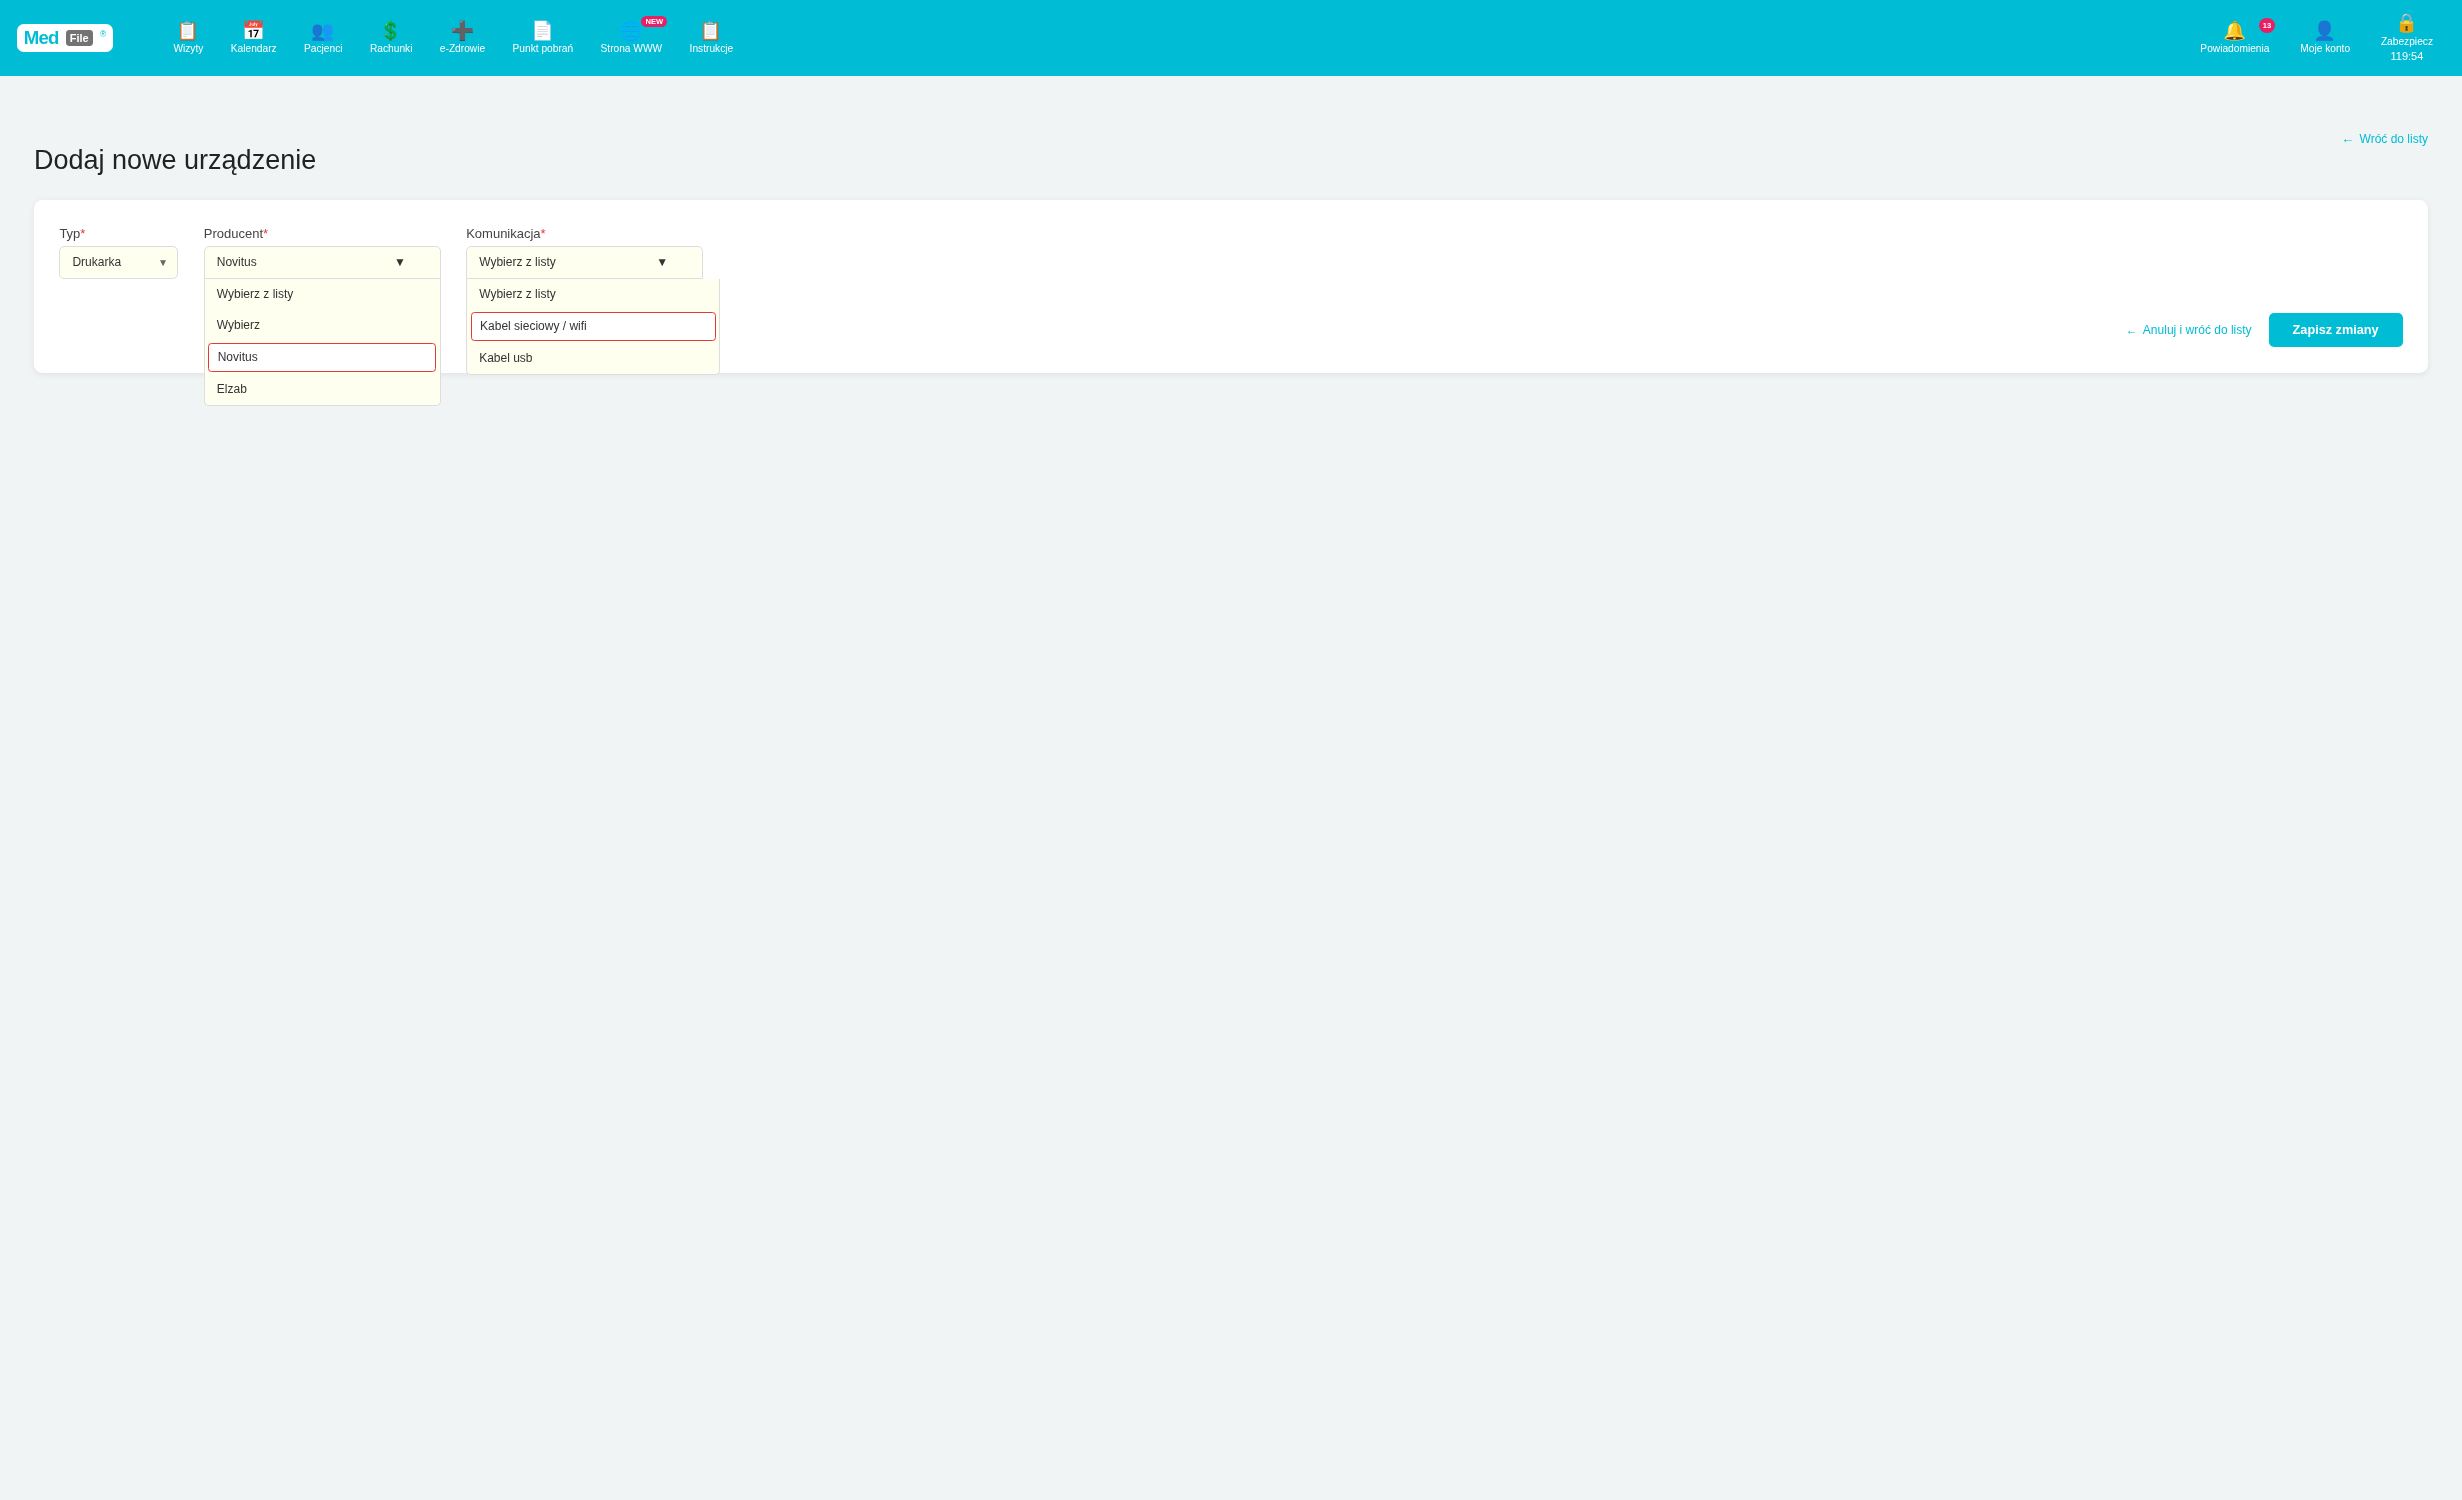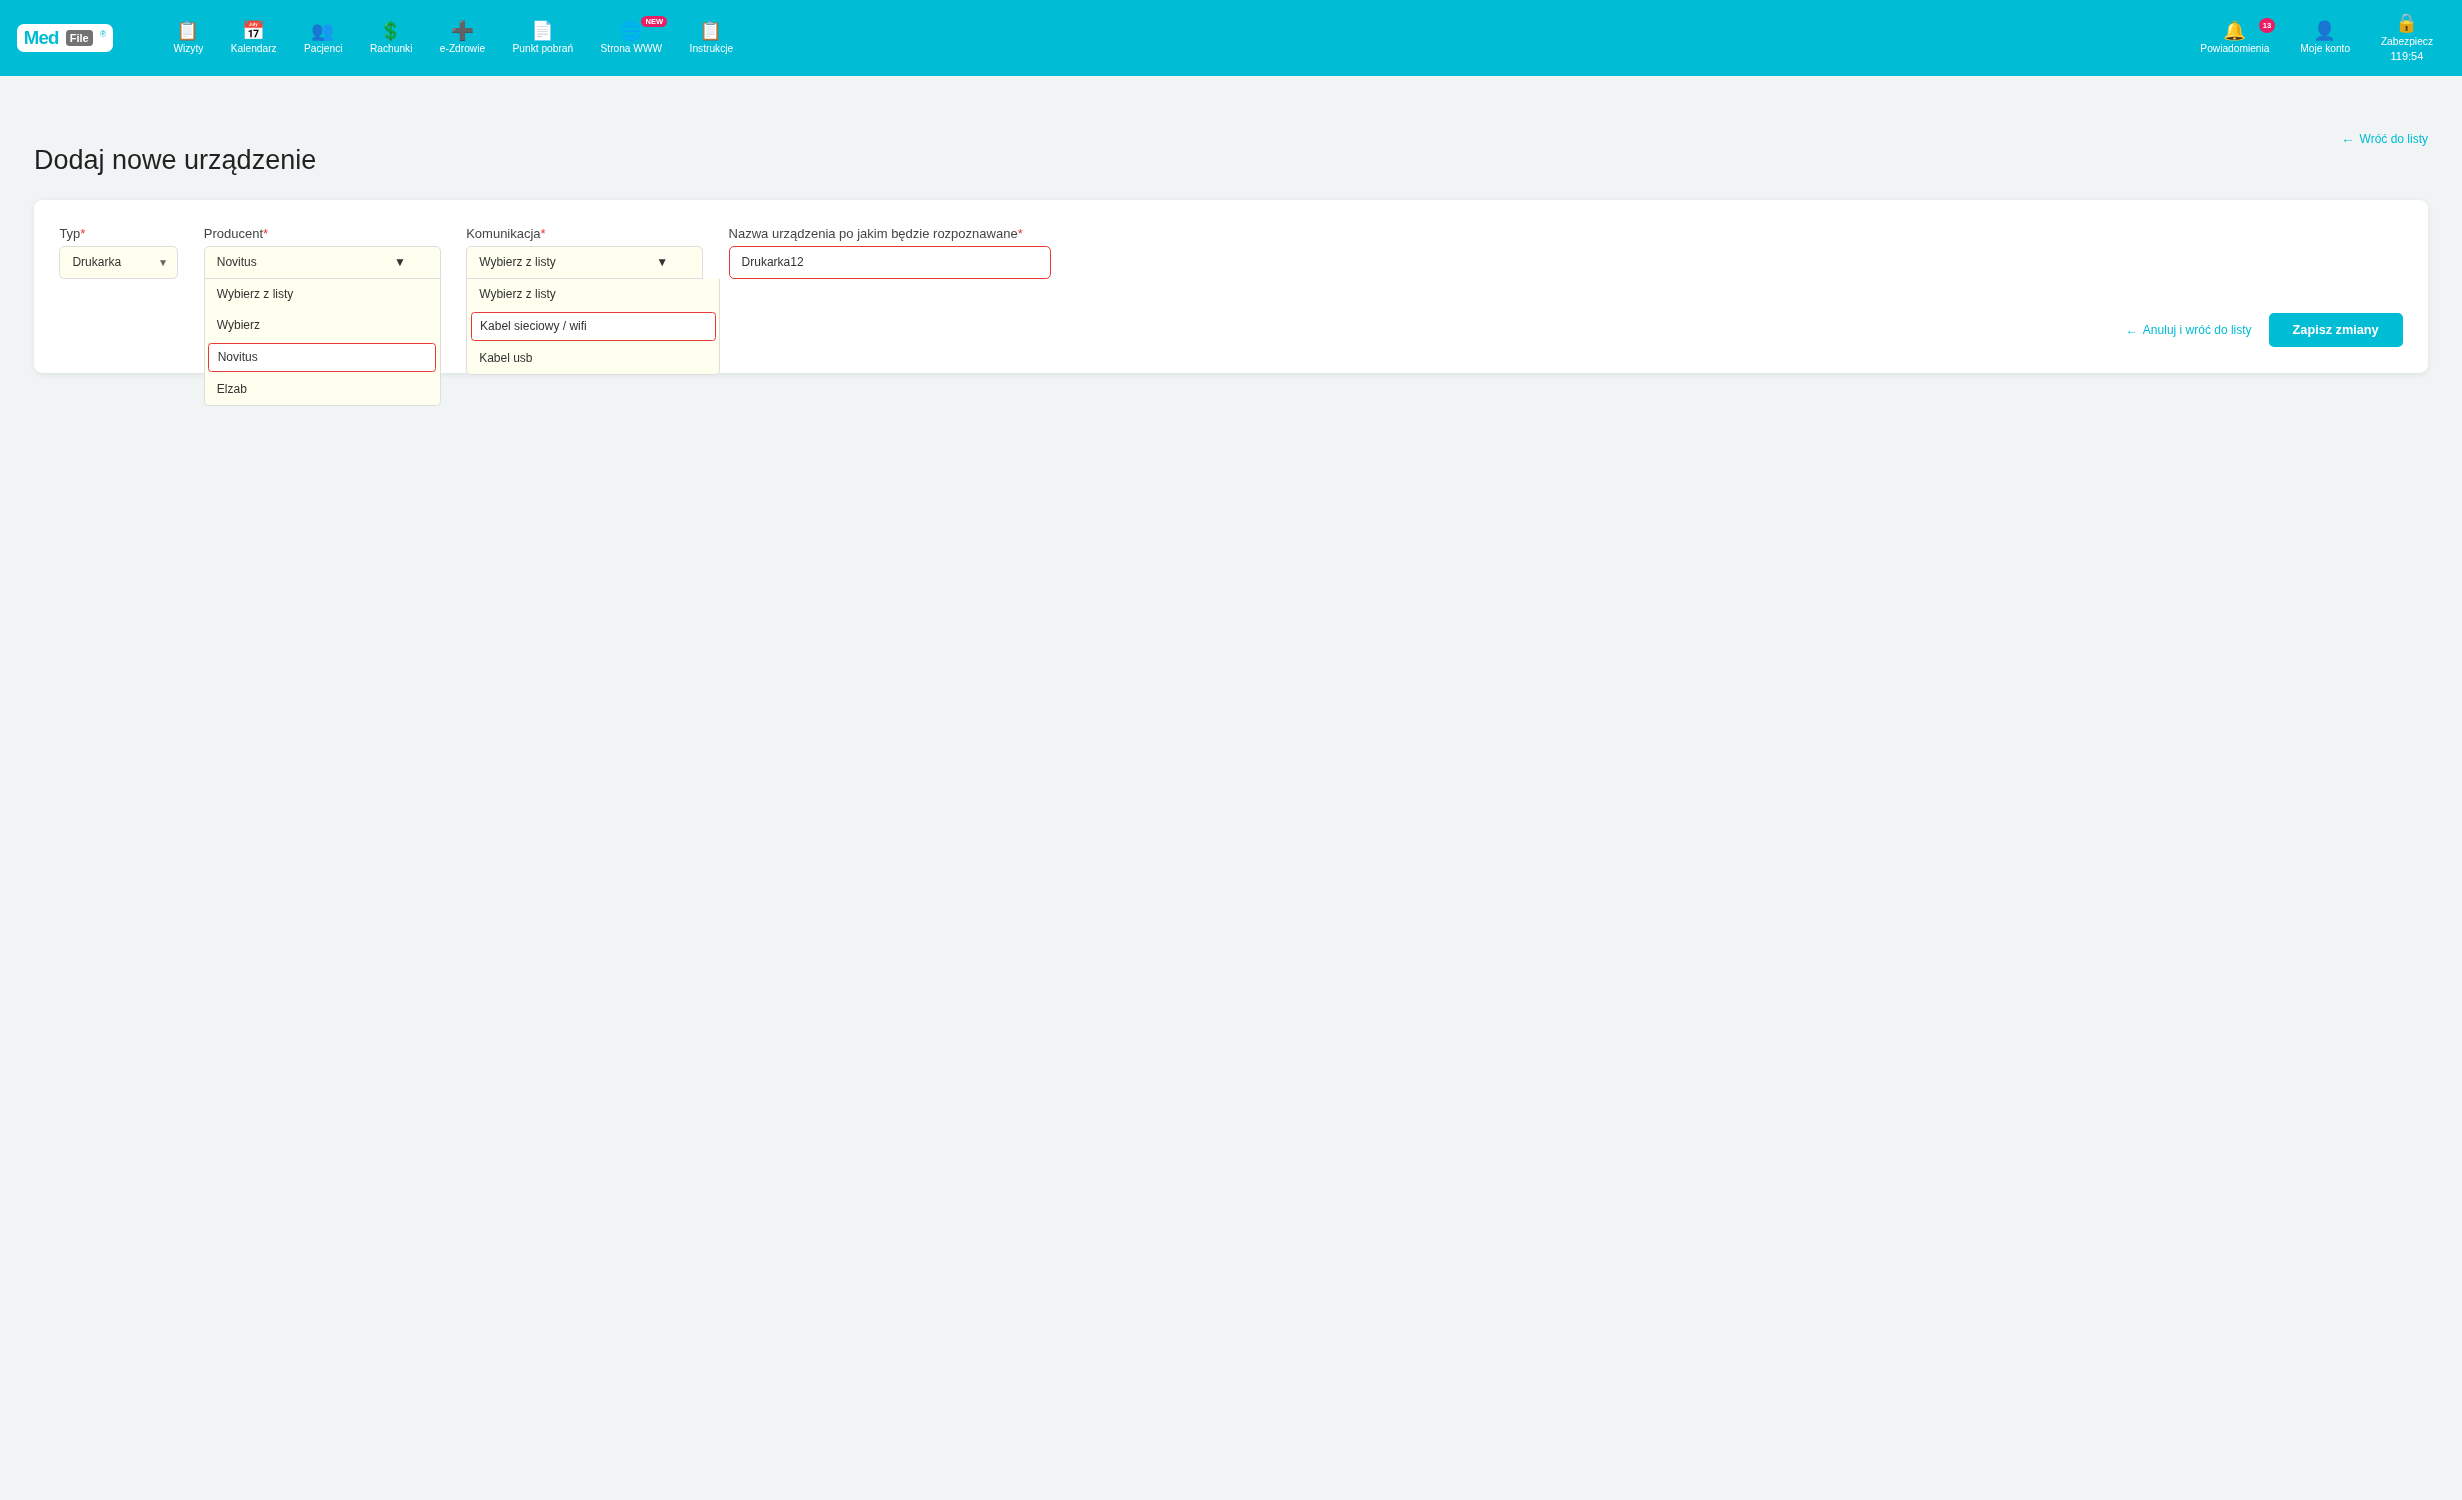--- a/index.html
+++ b/index.html
@@ -411,26 +411,20 @@
             <span>▼</span>
           </div>
           <div class="dropdown-menu komunikacja-menu">
             <div class="dropdown-item dropdown-item-normal">Wybierz z listy</div>
             <div class="komunikacja-item-highlighted">Kabel sieciowy / wifi</div>
             <div class="dropdown-item dropdown-item-normal">Kabel usb</div>
           </div>
         </div>
       </div>
 
-      <div class="form-group">
-        <label class="form-label">
-          <span>Nazwa urządzenia po jakim będzie rozpoznawane</span><span class="required">*</span>
-        </label>
-        <input type="text" class="name-input" value="Drukarka12" style="">
-      </div>
 
     </div>
 
     <div class="action-row">
       <a class="cancel-link">
         <span>←</span>
         <span>Anuluj i wróć do listy</span>
       </a>
       <button class="save-button">Zapisz zmiany</button>
     </div>

